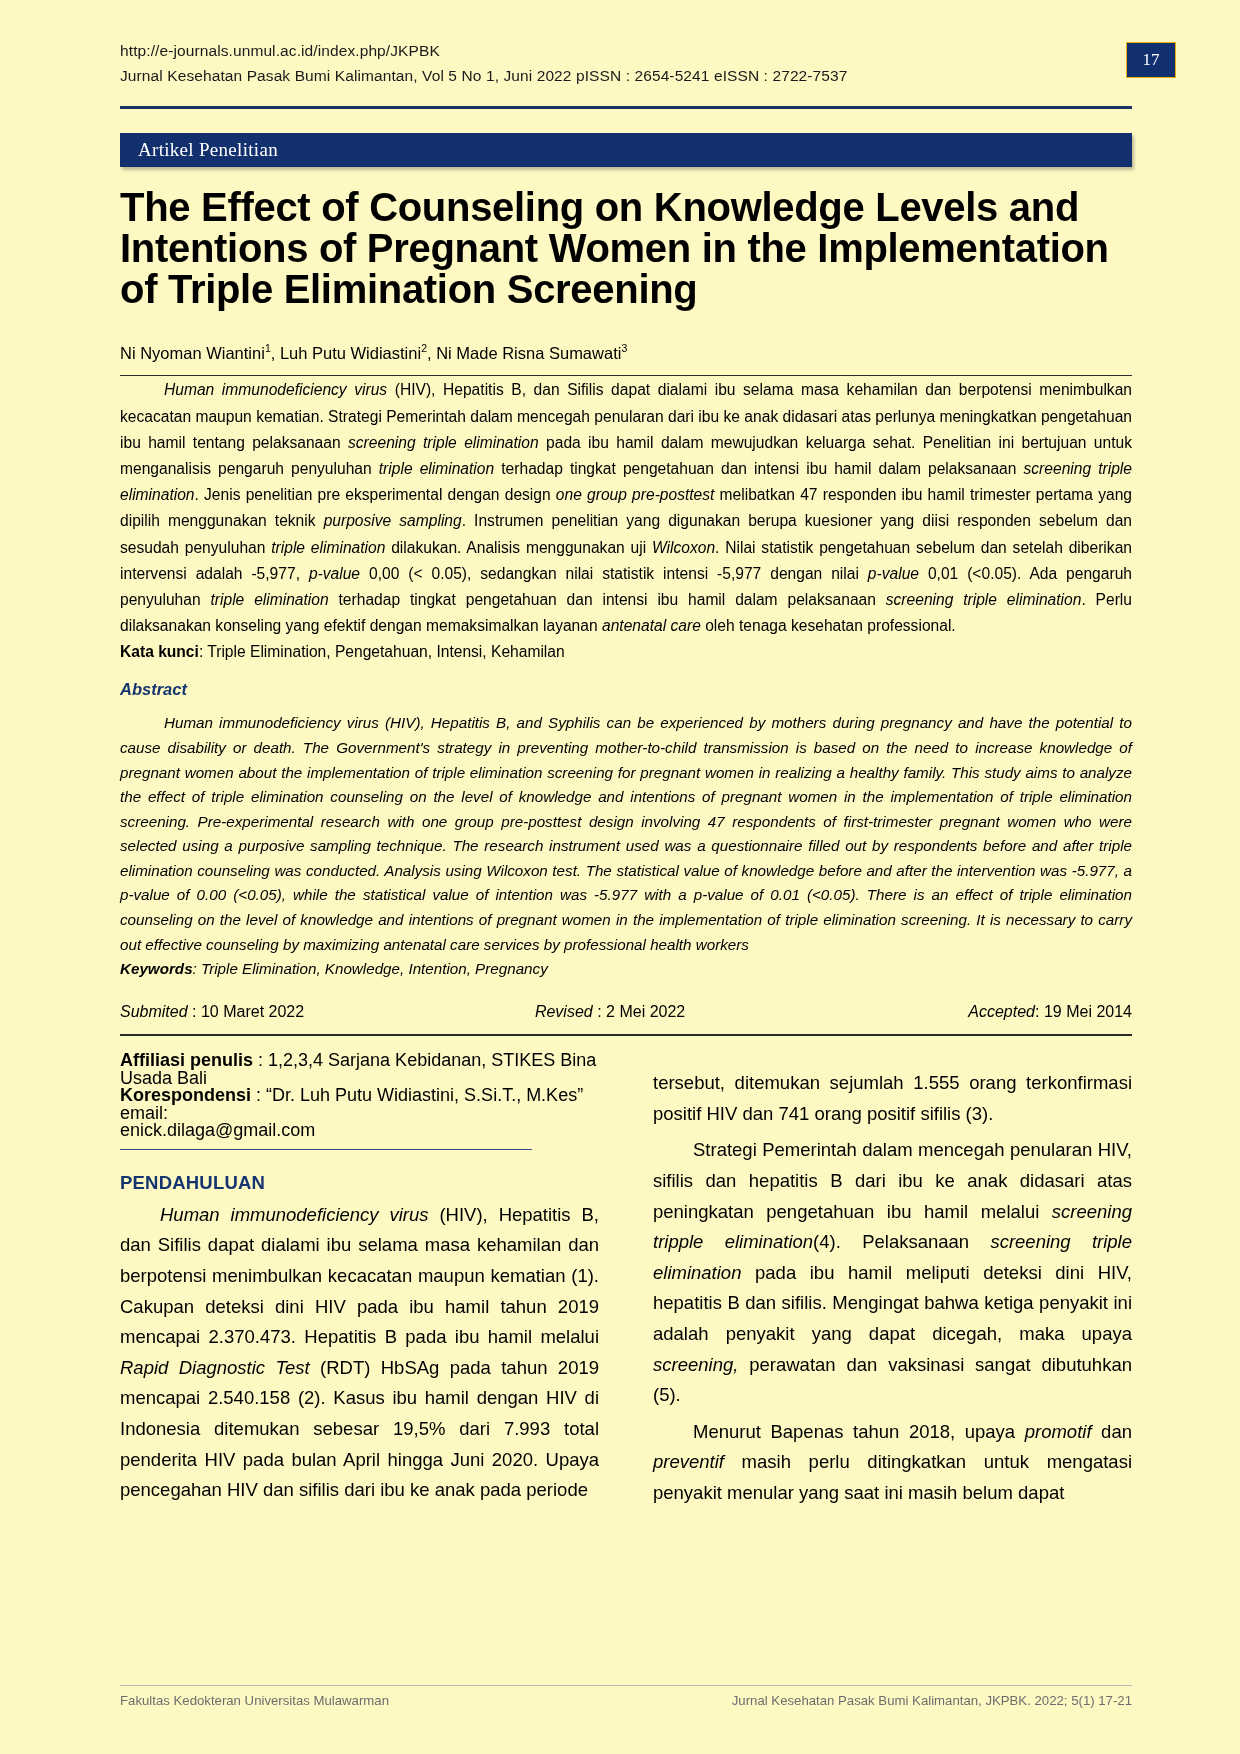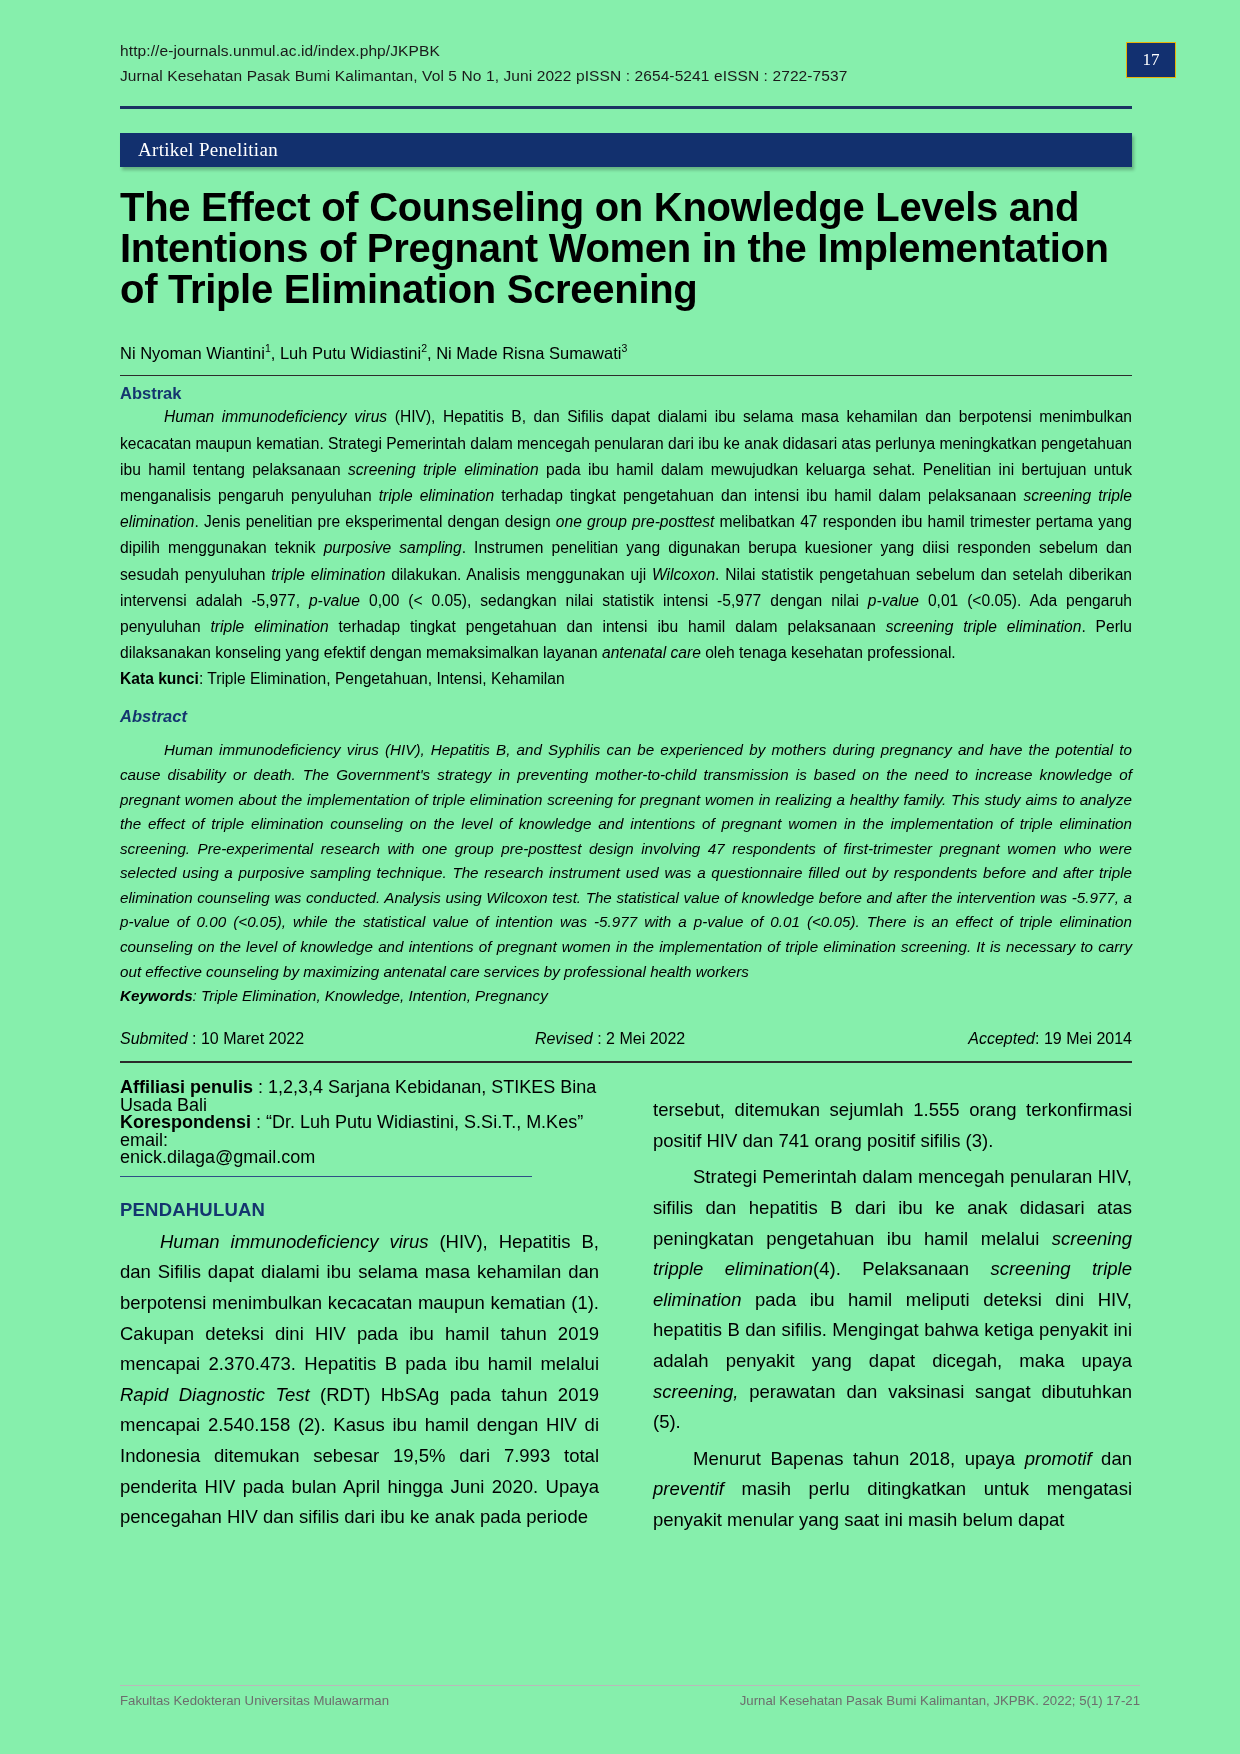--- a/index.html
+++ b/index.html
@@ -8,21 +8,21 @@
     background: #ffffff;
   }
   body {
     font-family: "Liberation Sans", sans-serif;
     color: #000000;
   }
   .page {
     position: relative;
     width: 1240px;
     height: 1754px;
-    background: #86efac;
+    background: #fef9c3;
     box-sizing: border-box;
     padding: 38px 108px 0 120px;
     overflow: hidden;
   }
 
   
   .runhead {
     position: relative;
     height: 62px;
   }
@@ -186,21 +186,21 @@
     line-height: 30.6px;
     text-align: justify;
     text-indent: 40px;
   }
   .body-par.cont { text-indent: 0; margin-top: 16px; }
 
   
   .footer {
     position: absolute;
     left: 120px;
-    right: 100px;
+    right: 108px;
     bottom: 46px;
   }
   .footer-rule {
     border-top: 1.4px solid #b9b9b9;
     margin-bottom: 7px;
   }
   .footer-row {
     display: flex;
     justify-content: space-between;
     font-size: 13.2px;
@@ -221,21 +221,20 @@
 
   <div class="banner">
     <span class="banner-label">Artikel Penelitian</span>
   </div>
 
   <h1 class="title">The Effect of Counseling on Knowledge Levels and Intentions of Pregnant Women in the Implementation of Triple Elimination Screening</h1>
   <div class="authors">Ni Nyoman Wiantini<sup>1</sup>, Luh Putu Widiastini<sup>2</sup>, Ni Made Risna Sumawati<sup>3</sup></div>
 
   <div class="rule-thin"></div>
 
-  <div class="sec-head-id">Abstrak</div>
   <div class="abs-id"><em>Human immunodeficiency virus</em> (HIV), Hepatitis B, dan Sifilis dapat dialami ibu selama masa kehamilan dan berpotensi menimbulkan kecacatan maupun kematian. Strategi Pemerintah dalam mencegah penularan dari ibu ke anak didasari atas perlunya meningkatkan pengetahuan ibu hamil tentang pelaksanaan <em>screening triple elimination</em> pada ibu hamil dalam mewujudkan keluarga sehat. Penelitian ini bertujuan untuk menganalisis pengaruh penyuluhan <em>triple elimination</em> terhadap tingkat pengetahuan dan intensi ibu hamil dalam pelaksanaan <em>screening triple elimination</em>. Jenis penelitian pre eksperimental dengan design <em>one group pre-posttest</em> melibatkan 47 responden ibu hamil trimester pertama yang dipilih menggunakan teknik <em>purposive sampling</em>. Instrumen penelitian yang digunakan berupa kuesioner yang diisi responden sebelum dan sesudah penyuluhan <em>triple elimination</em> dilakukan. Analisis menggunakan uji <em>Wilcoxon</em>. Nilai statistik pengetahuan sebelum dan setelah diberikan intervensi adalah -5,977, <em>p-value</em> 0,00 (&lt; 0.05), sedangkan nilai statistik intensi -5,977 dengan nilai <em>p-value</em> 0,01 (&lt;0.05). Ada pengaruh penyuluhan <em>triple elimination</em> terhadap tingkat pengetahuan dan intensi ibu hamil dalam pelaksanaan <em>screening triple elimination</em>. Perlu dilaksanakan konseling yang efektif dengan memaksimalkan layanan <em>antenatal care</em> oleh tenaga kesehatan professional.</div>
   <div class="kw-id"><b>Kata kunci</b><span>: Triple Elimination, Pengetahuan, Intensi, Kehamilan</span></div>
 
   <div class="sec-head-en">Abstract</div>
   <div class="abs-en">Human immunodeficiency virus (HIV), Hepatitis B, and Syphilis can be experienced by mothers during pregnancy and have the potential to cause disability or death. The Government's strategy in preventing mother-to-child transmission is based on the need to increase knowledge of pregnant women about the implementation of triple elimination screening for pregnant women in realizing a healthy family. This study aims to analyze the effect of triple elimination counseling on the level of knowledge and intentions of pregnant women in the implementation of triple elimination screening. Pre-experimental research with one group pre-posttest design involving 47 respondents of first-trimester pregnant women who were selected using a purposive sampling technique. The research instrument used was a questionnaire filled out by respondents before and after triple elimination counseling was conducted. Analysis using Wilcoxon test. The statistical value of knowledge before and after the intervention was -5.977, a p-value of 0.00 (&lt;0.05), while the statistical value of intention was -5.977 with a p-value of 0.01 (&lt;0.05). There is an effect of triple elimination counseling on the level of knowledge and intentions of pregnant women in the implementation of triple elimination screening. It is necessary to carry out effective counseling by maximizing antenatal care services by professional health workers</div>
   <div class="kw-en"><b>Keywords</b><span>:  Triple Elimination, Knowledge, Intention, Pregnancy</span></div>
 
   <div class="dates">
     <div class="d1"><span>Submited</span><span class="val"> : 10 Maret 2022</span></div>
     <div class="d2"><span>Revised</span><span class="val"> : 2 Mei 2022</span></div>

